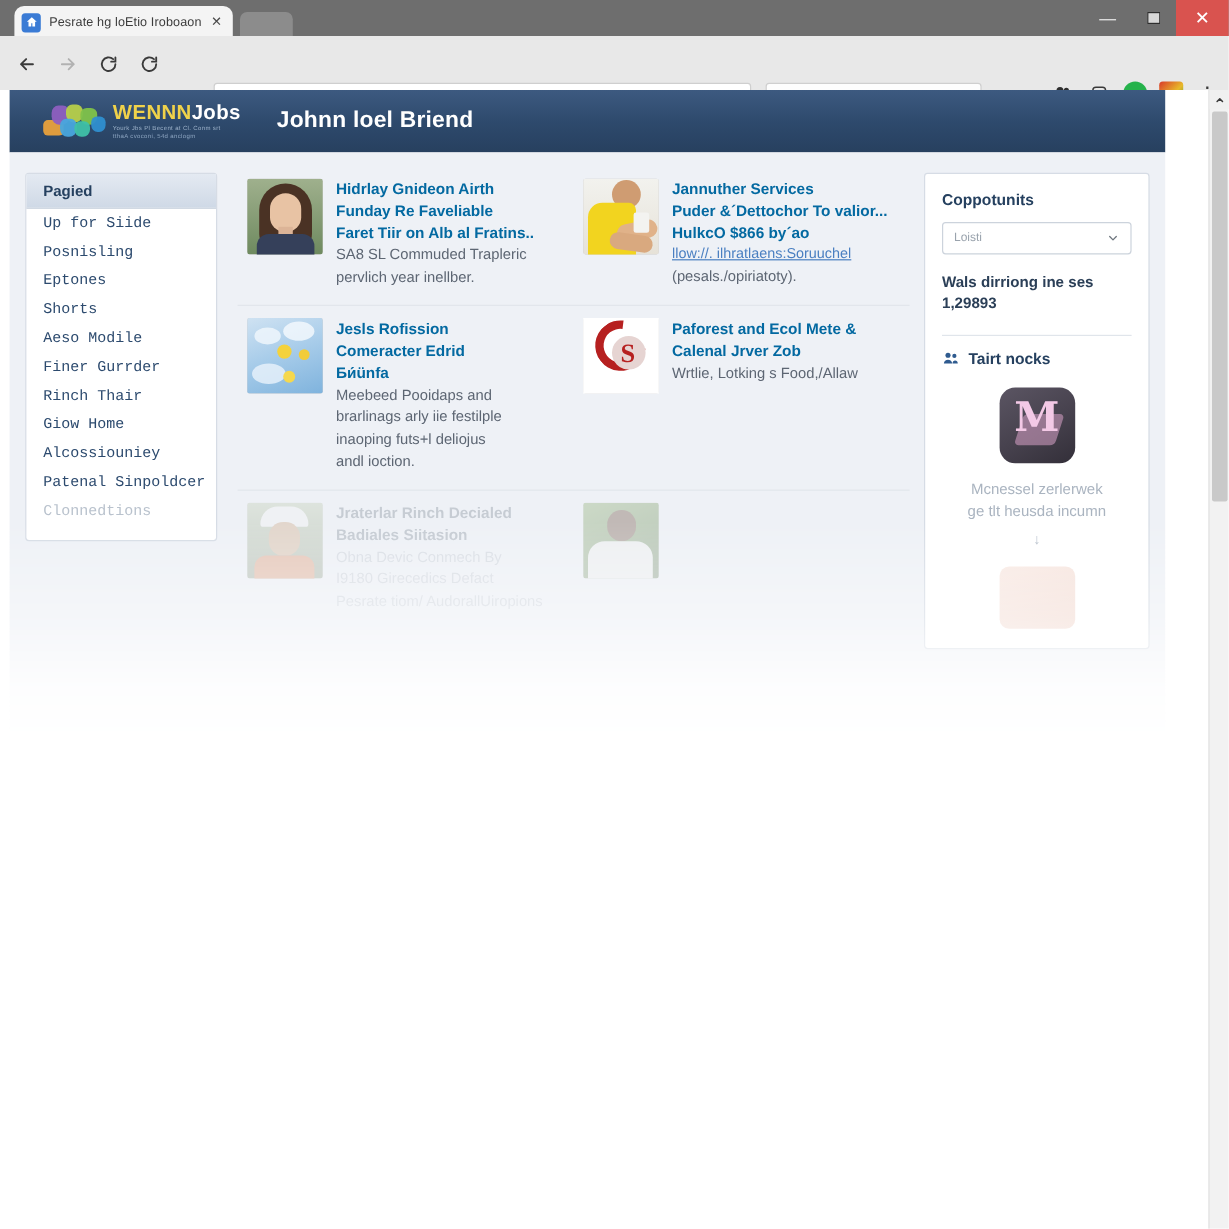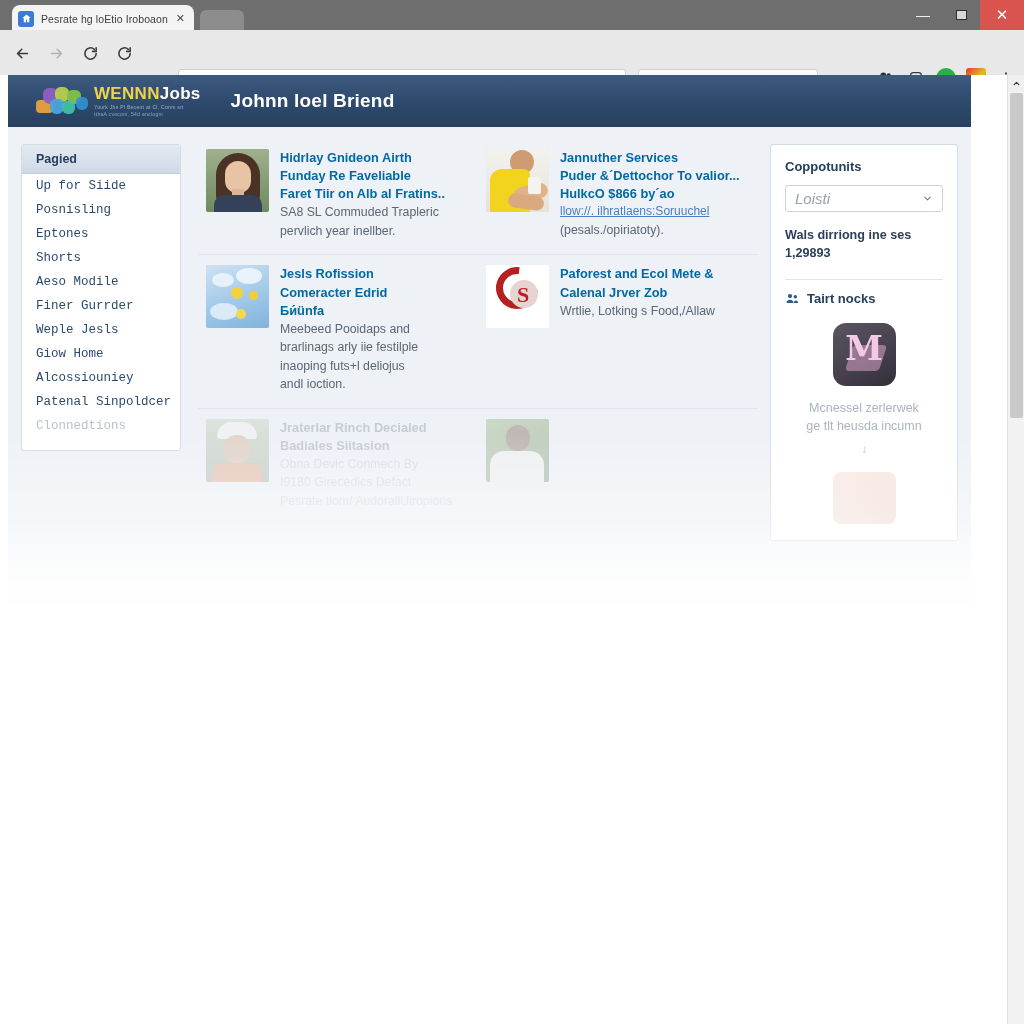--- a/index.html
+++ b/index.html
@@ -185,21 +185,21 @@
   .rightpanel{
     position:absolute;left:762px;top:17px;width:188px;
     background:#ffffff;border:1px solid #d6dce5;border-radius:3px;
     padding:14px 14px 16px 14px;box-sizing:border-box;
   }
   .rp-title{font-size:13px;font-weight:bold;color:#25405f;}
   .rp-select{
     margin-top:11px;height:27px;border:1px solid #ccd3dc;border-radius:3px;background:#fff;
     display:flex;align-items:center;padding:0 9px;box-sizing:border-box;
   }
-  .rp-select span{flex:1 1 auto;font-size:15px;color:#9aa3ad;font-style:italic;}
+  .rp-select span{flex:1 1 auto;font-size:10px;color:#9aa3ad;}
   .rp-select svg{width:11px;height:11px;color:#707880;}
   .rp-stat{margin-top:15px;font-size:12.6px;font-weight:bold;color:#2b3f57;line-height:1.42;}
   .rp-div{margin-top:16px;border-top:1px solid #e0e5eb;}
   .rp-sub{margin-top:11px;display:flex;align-items:center;}
   .rp-sub-ic{width:15px;height:15px;margin-right:7px;color:#2f5b8f;flex:0 0 auto;}
   .rp-sub-ic svg{width:15px;height:15px;}
   .rp-sub-tx{font-size:13px;font-weight:bold;color:#25405f;text-align:right;}
   .rp-app{margin-top:17px;text-align:center;}
   .rp-appicon{
     width:63px;height:63px;margin:0 auto;border-radius:13px;
@@ -360,21 +360,21 @@
 
         <div class="leftnav">
           <div class="nav-head">Pagied</div>
           <div id="navlist">
               <div class="nav-item"><span>Up for Siide</span></div>
               <div class="nav-item"><span>Posnisling</span></div>
               <div class="nav-item"><span>Eptones</span></div>
               <div class="nav-item"><span>Shorts</span></div>
               <div class="nav-item"><span>Aeso Modile</span></div>
               <div class="nav-item"><span>Finer Gurrder</span></div>
-              <div class="nav-item"><span>Weple Jesls</span></div>
+              <div class="nav-item"><span>Rinch Thair</span></div>
               <div class="nav-item"><span>Giow Home</span></div>
               <div class="nav-item"><span>Alcossiouniey</span></div>
               <div class="nav-item"><span>Patenal Sinpoldcer</span></div>
               <div class="nav-item muted"><span>Clonnedtions</span></div>
             </div>
         </div>
 
         <div class="feed" id="feed">
             <div class="feedrow">
               <div class="card">

